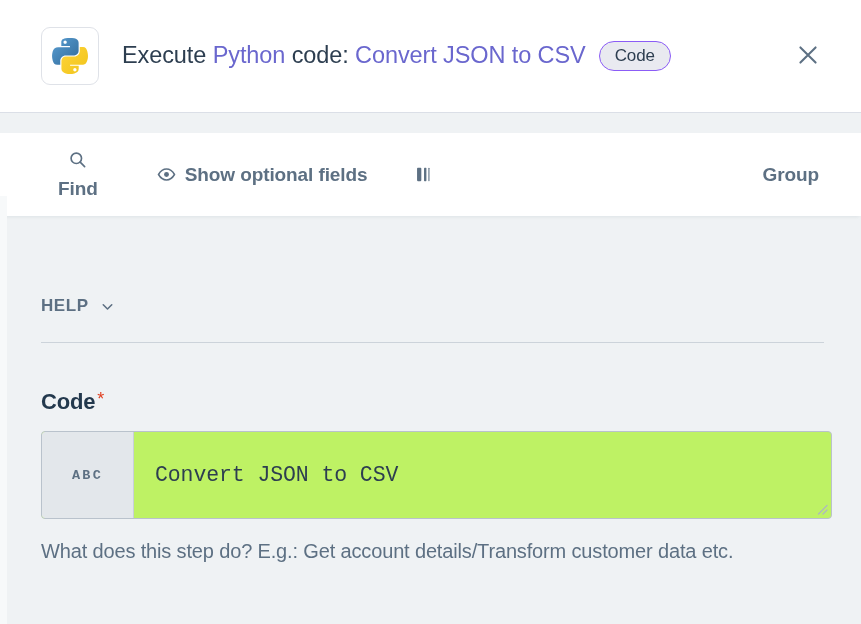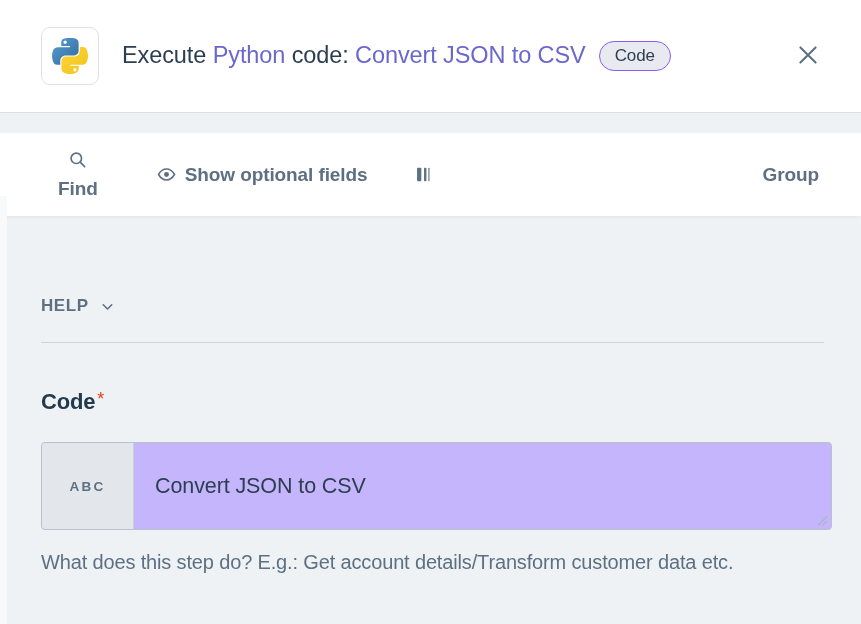--- a/index.html
+++ b/index.html
@@ -202,28 +202,29 @@
     color: #e03e1f;
     font-size: 18px;
     line-height: 1;
     margin-left: 2px;
     margin-top: -1px;
     font-weight: 400;
   }
 
   .input-wrap {
     position: relative;
-    margin-top: 29px;
+    margin-top: 18px;
     width: 791px;
     height: 88px;
     display: flex;
     border: 1px solid #b9c2cc;
     border-radius: 4px;
-    background: #c4b5fd;
+    background: #bef264;
     overflow: hidden;
+    font-family: Liberation Mono, monospace;
   }
 
   .input-prefix {
     width: 92px;
     flex: none;
     background: #e3e7eb;
     border-right: 1px solid #c8d0d8;
     display: flex;
     align-items: center;
     justify-content: center;

